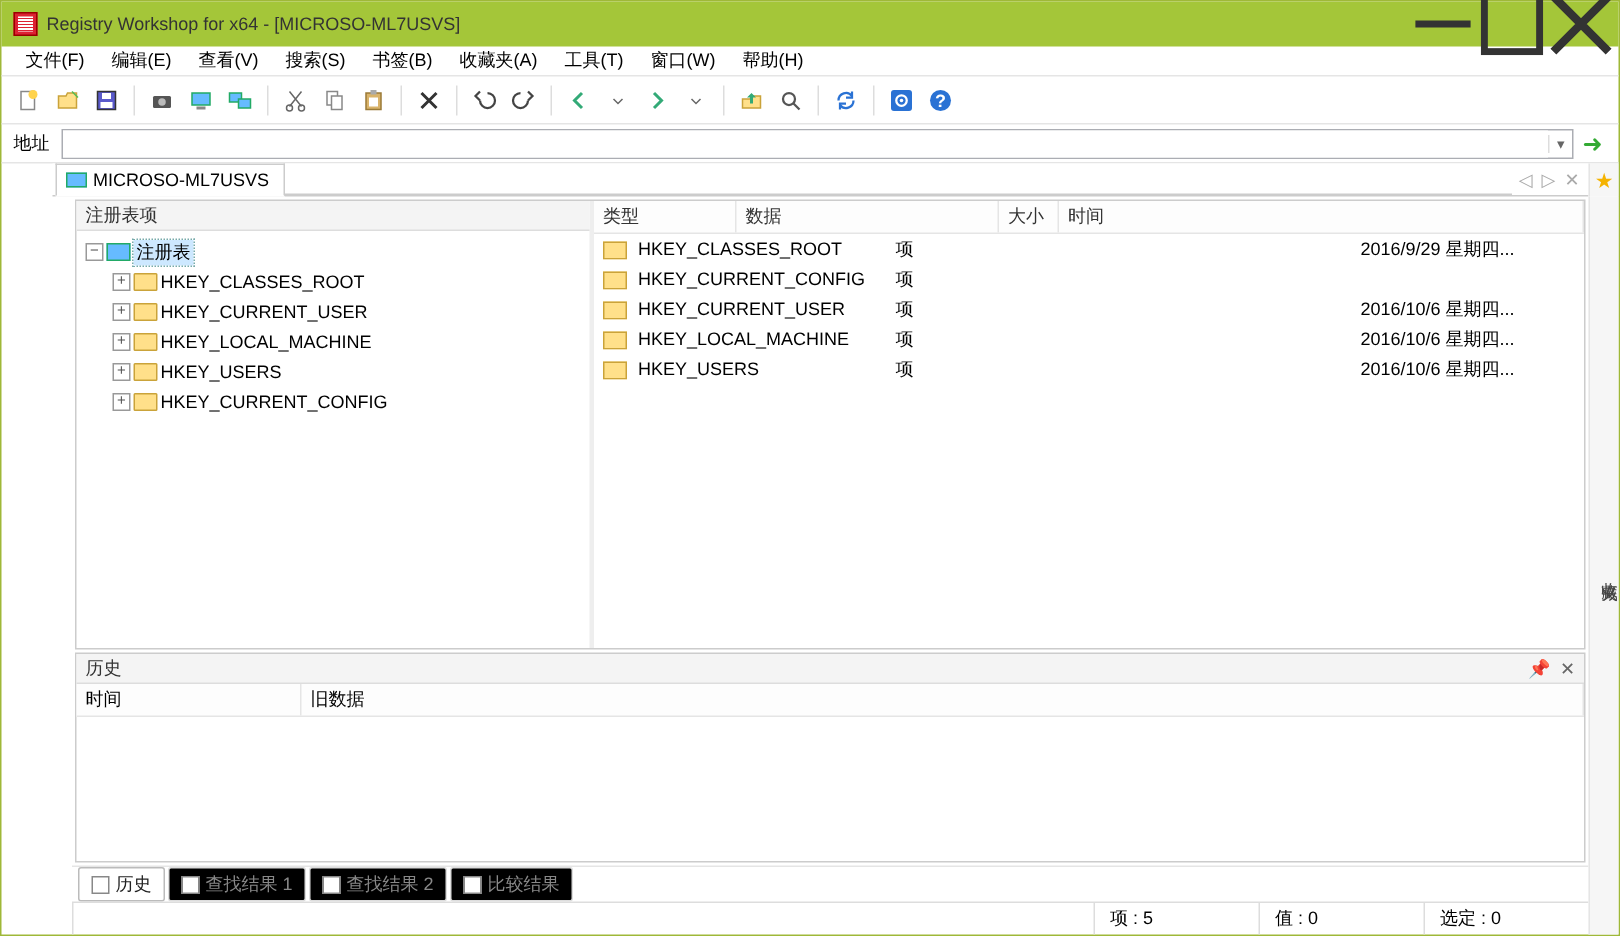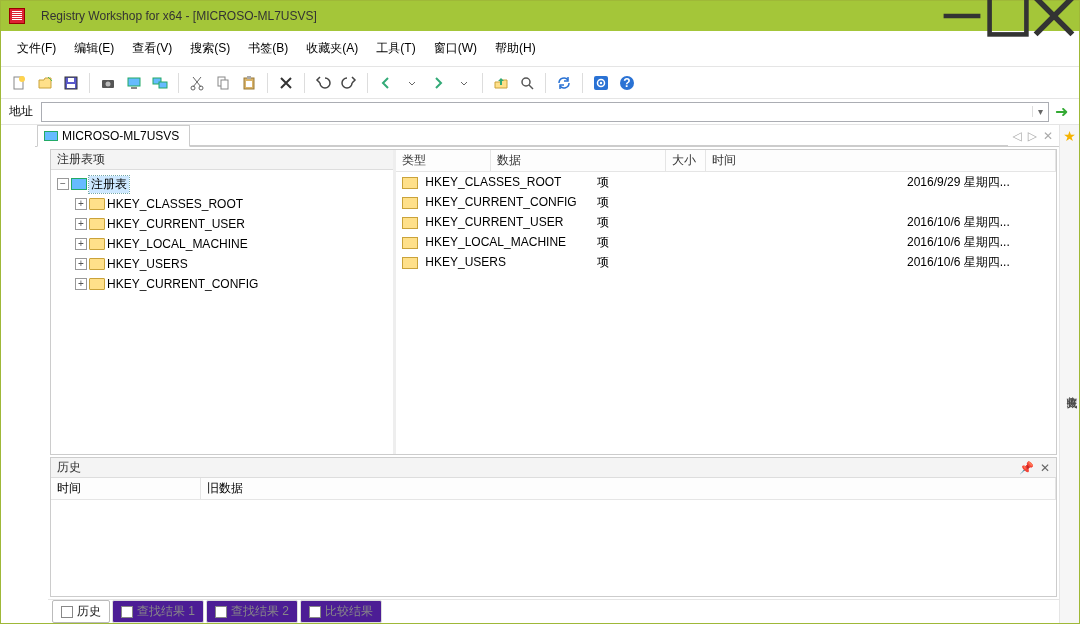--- a/index.html
+++ b/index.html
@@ -3,26 +3,26 @@
 <meta charset="utf-8">
 <style>
 * { box-sizing: border-box; margin: 0; padding: 0; font-family: "Microsoft YaHei", "Segoe UI", Tahoma, sans-serif; font-size: 12px; }
 body { background: #fff; overflow: hidden; }
 .window { width: 1080px; height: 624px; border: 1px solid #9fb838; display: flex; flex-direction: column; background: #fff; }
 
 
 .titlebar { height: 30px; background: #a4c639; display: flex; align-items: center; padding: 0 2px 0 8px; color: #333; }
 .titlebar .app-icon { width: 16px; height: 16px; background: #d23; border: 1px solid #900; margin-right: 6px; position: relative; }
 .titlebar .app-icon::before { content:""; position:absolute; inset:2px; background:repeating-linear-gradient(#fff,#fff 1px,#d23 1px,#d23 2px); }
-.titlebar .title { flex: 1; font-size: 12px; margin-left: 10px; }
+.titlebar .title { flex: 1; font-size: 12px; }
 .win-btns { display: flex; height: 100%; }
 .win-btn { width: 46px; display: flex; align-items: center; justify-content: center; color: #333; }
 
 
-.menubar { height: 36px; display: flex; align-items: center; padding: 0 8px; gap: 2px; border-bottom: 1px solid #e5e5e5; }
+.menubar { height: 20px; display: flex; align-items: center; padding: 0 8px; gap: 2px; border-bottom: 1px solid #e5e5e5; }
 .menubar .mi { padding: 2px 8px; }
 
 
 .toolbar { height: 32px; display: flex; align-items: center; padding: 0 6px; gap: 2px; border-bottom: 1px solid #e5e5e5; }
 .tbtn { width: 24px; height: 24px; display: flex; align-items: center; justify-content: center; border-radius: 2px; }
 .tsep { width: 1px; height: 20px; background: #ddd; margin: 0 4px; }
 .tbtn svg { width: 16px; height: 16px; }
 
 
 .addressbar { height: 26px; display: flex; align-items: center; padding: 2px 6px; gap: 6px; border-bottom: 1px solid #e5e5e5; }
@@ -73,21 +73,21 @@
 .history { height: 140px; border: 1px solid #ccc; margin: 0 2px 2px 2px; display: flex; flex-direction: column; }
 .history .pane-hdr { justify-content: space-between; }
 .history .pane-hdr .hdr-actions { display: flex; gap: 6px; color: #666; font-size: 11px; }
 .hist-cols { display: flex; height: 22px; border-bottom: 1px solid #e5e5e5; background: #fdfdfd; }
 .hist-cols .col { border-right: 1px solid #e5e5e5; padding: 0 6px; display: flex; align-items: center; }
 .hc-time { width: 150px; } .hc-op { width: 398px; } .hc-old { flex: 1; }
 .hist-body { flex: 1; }
 
 
 .btabs { height: 24px; display: flex; align-items: center; padding: 0 4px; gap: 2px; border-top: 1px solid #e5e5e5; }
-.btab { display: flex; align-items: center; gap: 4px; padding: 2px 8px; border: 1px solid #ddd; border-radius: 2px; background: #4c1d95; color: #888; }
+.btab { display: flex; align-items: center; gap: 4px; padding: 2px 8px; border: 1px solid #ddd; border-radius: 2px; background: #000000; color: #888; }
 .btab.active { background: #fff; color: #222; border-color: #bbb; }
 .btab .ic { width: 12px; height: 12px; border: 1px solid #888; background: #fff; }
 
 
 .status { height: 22px; border-top: 1px solid #ddd; display: flex; }
 .status .seg { border-left: 1px solid #ddd; padding: 0 10px; display: flex; align-items: center; min-width: 110px; }
 .status .fill { flex: 1; }
 </style>
 </head>
 <body>
@@ -422,17 +422,23 @@
         <div class="btab">
             <span class="ic"></span>
             <span>查找结果 2</span>
           </div>
         <div class="btab">
             <span class="ic"></span>
             <span>比较结果</span>
           </div>
       </div>
 
+      <div class="status">
+        <div class="seg fill"></div>
+        <div class="seg">项 : 5</div>
+        <div class="seg">值 : 0</div>
+        <div class="seg">选定 : 0</div>
+      </div>
     </div>
     <div class="sidebar-col">收藏夹</div>
   </div>
 
 </div>
 
 </body></html>

